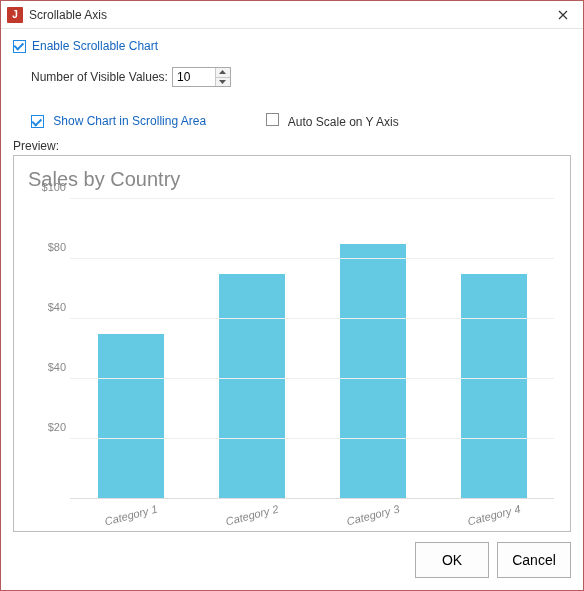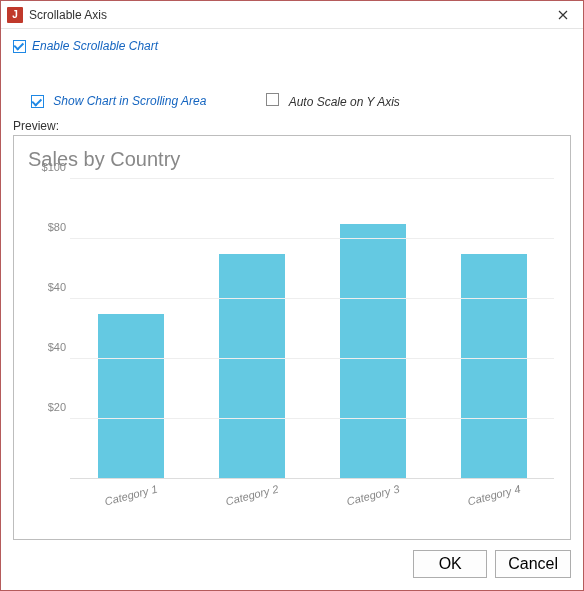--- a/index.html
+++ b/index.html
@@ -62,21 +62,21 @@
     cursor: pointer;
   }
   .checkbox.checked::after {
     content: "";
     width: 7px; height: 4px;
     border-left: 2px solid #1e88e5;
     border-bottom: 2px solid #1e88e5;
     transform: rotate(-45deg) translate(0px, -1px);
   }
   .checkbox.unchecked { border-color: #888; }
-  .cb-label { color: #1565c0; cursor: pointer; font-style: italic; }
+  .cb-label { color: #1565c0; cursor: pointer; }
   .cb-label.neutral { color: #333; }
   .settings-row {
     display: flex;
     align-items: center;
     margin: 6px 0 10px 18px;
     gap: 6px;
   }
   .settings-row .group { display: flex; align-items: center; gap: 4px; }
   .settings-row .spacer { width: 36px; }
   .spinner {
@@ -179,25 +179,25 @@
     font-style: italic;
   }
   .button-row {
     display: flex;
     justify-content: flex-end;
     gap: 8px;
     padding: 10px 12px 12px 12px;
   }
   .btn {
     min-width: 74px;
-    height: 28px;
+    height: 36px;
     border: 1px solid #adadad;
     background: #fdfdfd;
     font-family: inherit;
-    font-size: 16px;
+    font-size: 14px;
     cursor: pointer;
     padding: 0 12px;
   }
 </style>
 </head>
 <body>
 
 <div class="dialog">
 
   <div class="titlebar">
@@ -211,20 +211,38 @@
   </div>
 
   <div class="content">
 
     <div class="row">
       <span class="checkbox checked"></span>
       <span class="cb-label">Enable Scrollable Chart</span>
     </div>
 
     <div class="settings-row">
+      <div class="group">
+        <span>Number of Visible Values:</span>
+        <span class="spinner">
+          <input type="text" value="10" style="">
+          <span class="spin-btns">
+            <div>
+                <svg viewBox="0 0 7 4">
+                  <path d="M0 4 L3.5 0 L7 4 Z" fill="#555"></path>
+                </svg>
+              </div>
+            <div>
+                <svg viewBox="0 0 7 4">
+                  <path d="M0 0 L3.5 4 L7 0 Z" fill="#555"></path>
+                </svg>
+              </div>
+          </span>
+        </span>
+      </div>
       <span class="spacer"></span>
     </div>
 
     <div class="checks-row">
       <div class="group">
         <span class="checkbox checked"></span>
         <span class="cb-label">Show Chart in Scrolling Area</span>
       </div>
       <div class="group">
         <span class="checkbox unchecked"></span>

